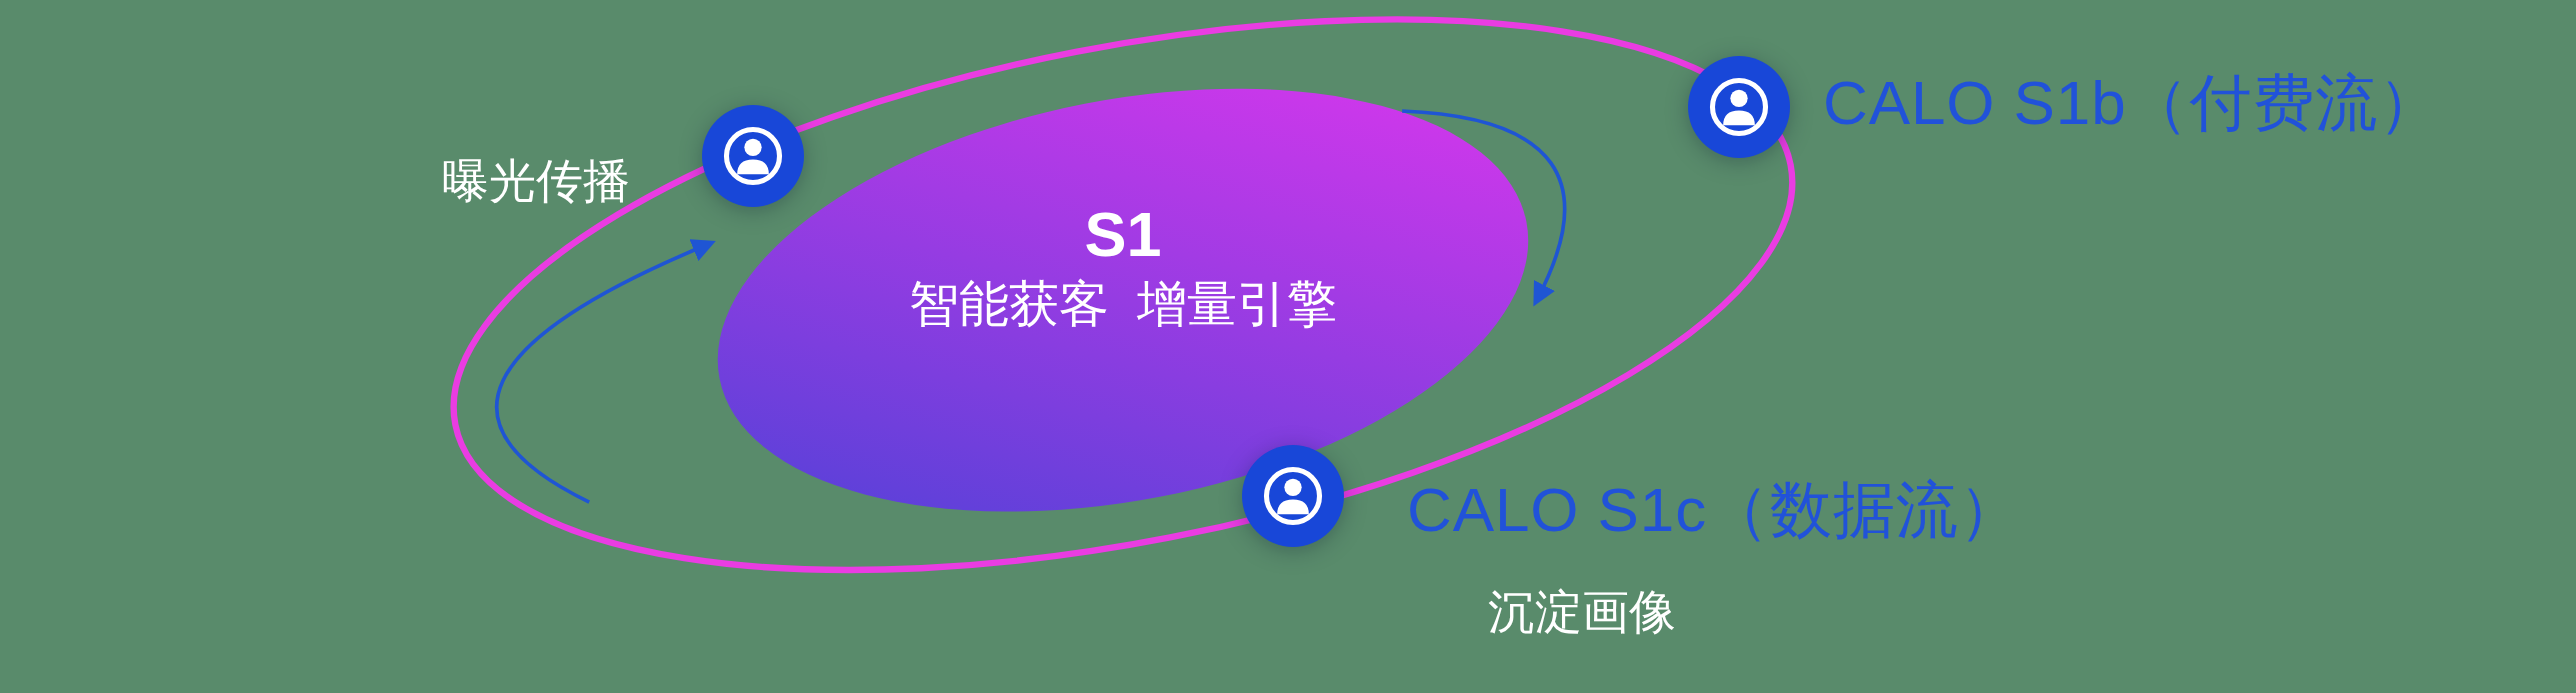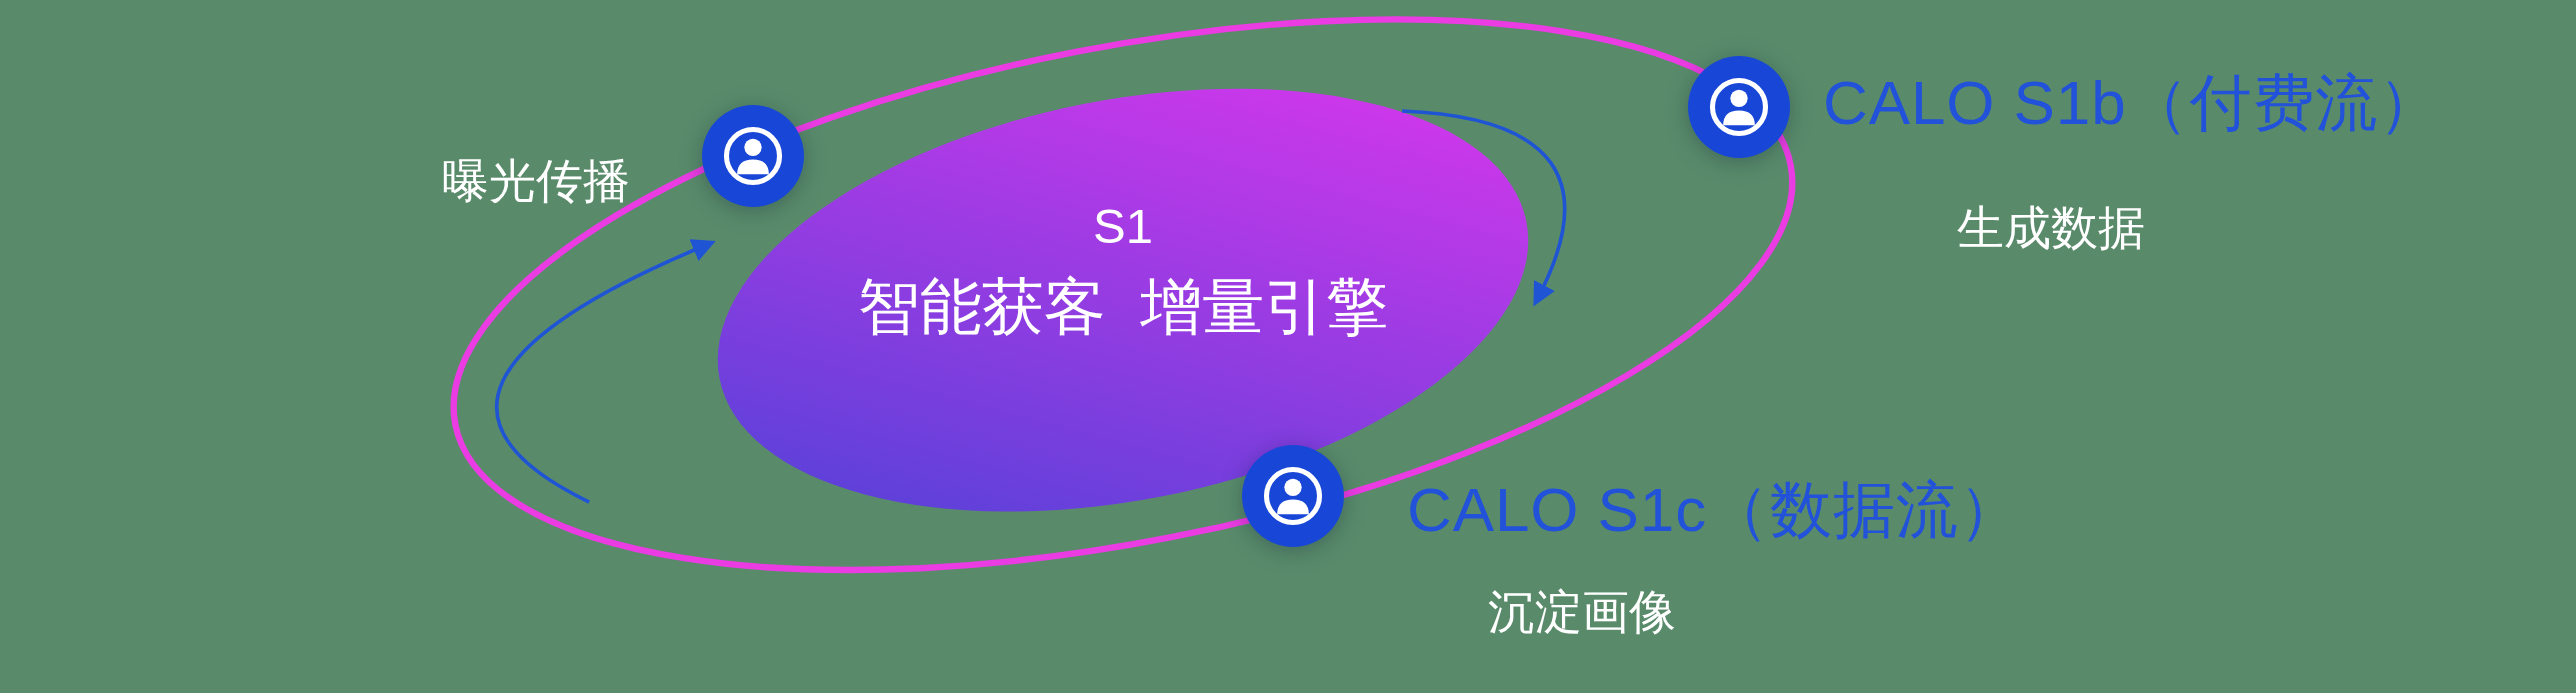--- a/index.html
+++ b/index.html
@@ -52,28 +52,28 @@
   }
   .center-text {
     position: absolute;
     left: 805px;
     top: 200px;
     width: 636px;
     text-align: center;
     color: var(--text-white, #ffffff);
   }
   .center-title {
-    font-size: 49px;
-    font-weight: 400;
+    font-size: 63px;
+    font-weight: 700;
     line-height: 1.1;
   }
   .center-sub {
-    font-size: 62px;
+    font-size: 50px;
     font-weight: 400;
-    margin-top: 11px;
+    margin-top: 2px;
     white-space: pre;
   }
 </style>
 </head>
 <body>
 
 <div class="canvas">
 
   <svg class="layer" width="2576" height="694" viewBox="0 0 2833 763">
     <defs>
@@ -112,21 +112,20 @@
 
   <div class="node" style="left:1688px; top:56px;">
     <svg viewBox="0 0 100 100">
       <circle cx="50" cy="50" r="50" fill="#1847d8"></circle>
       <circle cx="50" cy="50" r="26" fill="none" stroke="#ffffff" stroke-width="5"></circle>
       <circle cx="50" cy="41.5" r="8.5" fill="#ffffff"></circle>
       <path d="M34.5 68 Q34.5 53.5 50 53.5 Q65.5 53.5 65.5 68 Z" fill="#ffffff"></path>
     </svg>
   </div>
   <div class="title" style="left:1823px; top:69px;">CALO S1b（付费流）</div>
-  <div class="sub" style="left:1957px; top:202px;">生成数据</div>
 
   <div class="node" style="left:1242px; top:445px;">
     <svg viewBox="0 0 100 100">
       <circle cx="50" cy="50" r="50" fill="#1847d8"></circle>
       <circle cx="50" cy="50" r="26" fill="none" stroke="#ffffff" stroke-width="5"></circle>
       <circle cx="50" cy="41.5" r="8.5" fill="#ffffff"></circle>
       <path d="M34.5 68 Q34.5 53.5 50 53.5 Q65.5 53.5 65.5 68 Z" fill="#ffffff"></path>
     </svg>
   </div>
   <div class="title" style="left:1375px; top:476px;margin-left:32px;">CALO S1c（数据流）</div>

